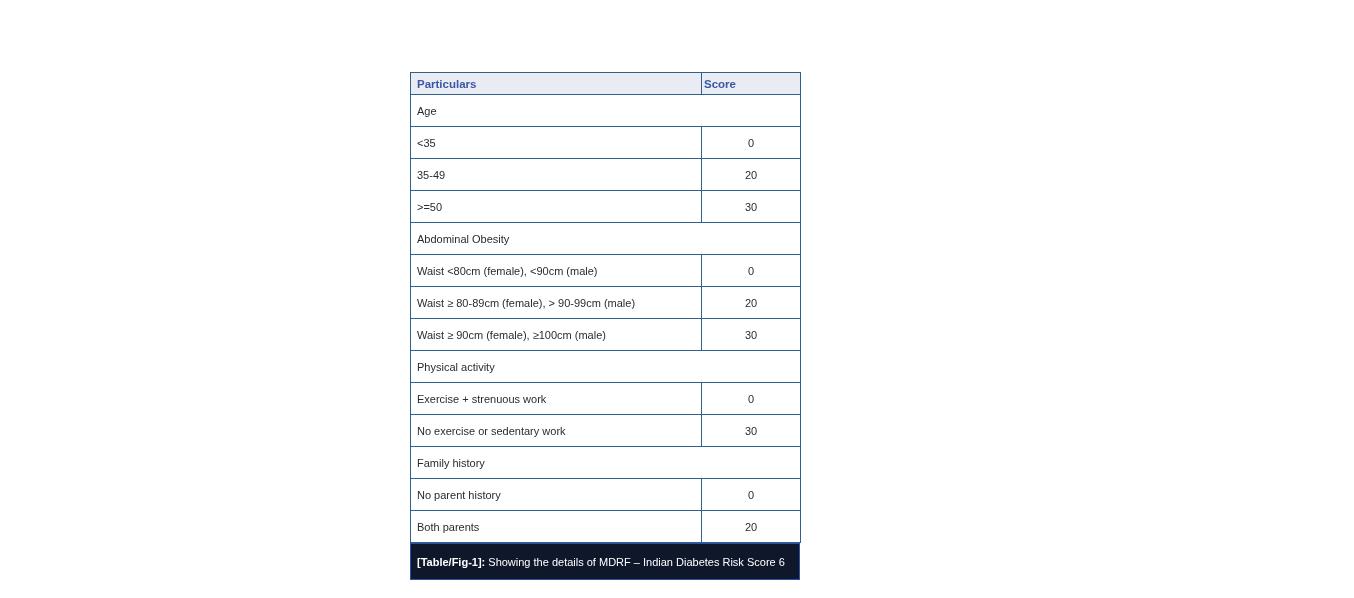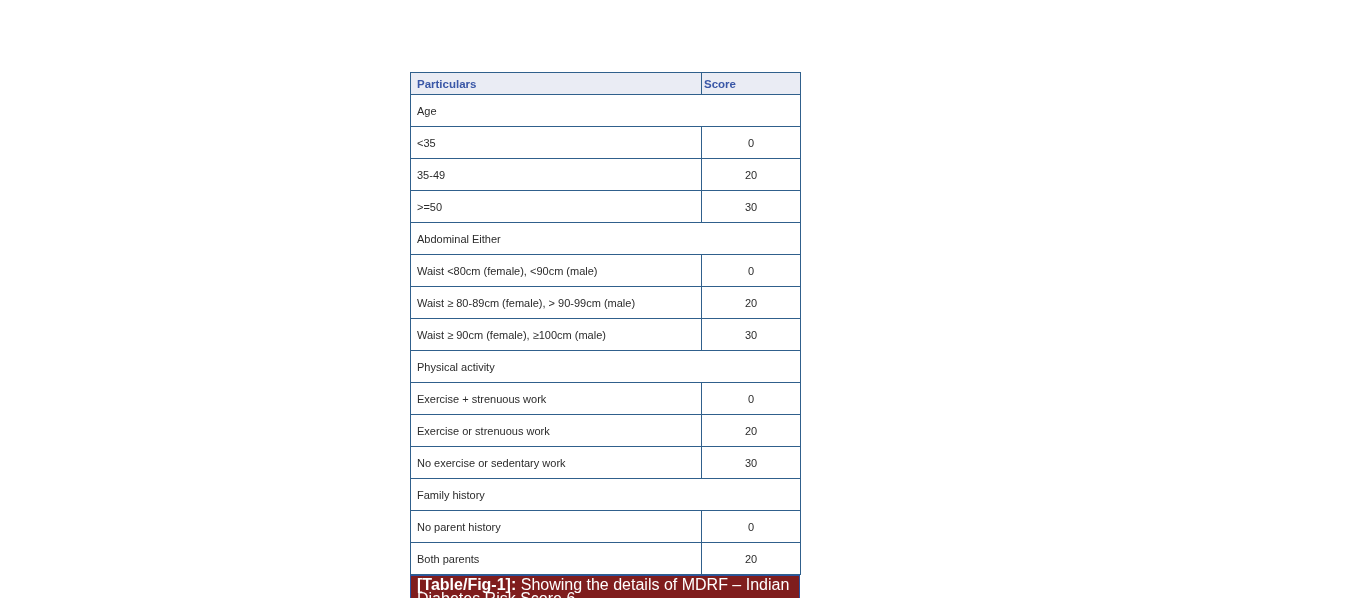--- a/index.html
+++ b/index.html
@@ -37,26 +37,26 @@
     color: #3a57a7;
     font-weight: bold;
     font-size: 11.5px;
     text-align: left;
     height: 22px;
   }
   .score-table th.th-score { padding: 2px; }
   .score-table td.cell-score { text-align: center; padding: 2px; }
   .score-table tr.section-row td { font-size: 11px; }
   .caption {
-    background: #7f1d1d;
+    background: #0f172a;
     border: 1px solid #2a52a0;
     color: #ffffff;
-    font-size: 16px;
+    font-size: 11px;
     line-height: 14px;
-    padding: 2px 6px 6px 6px;
+    padding: 11px 6px 6px 6px;
     min-height: 37px;
   }
   .caption-label { font-weight: bold; }
 </style>
 </head>
 <body>
 
 <div class="figure">
   <table class="score-table">
     <colgroup>
@@ -80,45 +80,41 @@
       <tr>
         <td>35-49</td>
         <td class="cell-score">20</td>
       </tr>
       <tr>
         <td>&gt;=50</td>
         <td class="cell-score">30</td>
       </tr>
 
       <tr class="section-row">
-        <td colspan="2">Abdominal Either</td>
+        <td colspan="2">Abdominal Obesity</td>
       </tr>
       <tr>
         <td>Waist &lt;80cm (female), &lt;90cm (male)</td>
         <td class="cell-score">0</td>
       </tr>
       <tr>
         <td>Waist ≥ 80-89cm (female), &gt; 90-99cm (male)</td>
         <td class="cell-score">20</td>
       </tr>
       <tr>
         <td>Waist ≥ 90cm (female), ≥100cm (male)</td>
         <td class="cell-score">30</td>
       </tr>
 
       <tr class="section-row">
         <td colspan="2">Physical activity</td>
       </tr>
       <tr>
         <td>Exercise + strenuous work</td>
         <td class="cell-score">0</td>
-      </tr>
-      <tr>
-        <td>Exercise or strenuous work</td>
-        <td class="cell-score">20</td>
       </tr>
       <tr>
         <td>No exercise or sedentary work</td>
         <td class="cell-score">30</td>
       </tr>
 
       <tr class="section-row">
         <td colspan="2">Family history</td>
       </tr>
       <tr>

